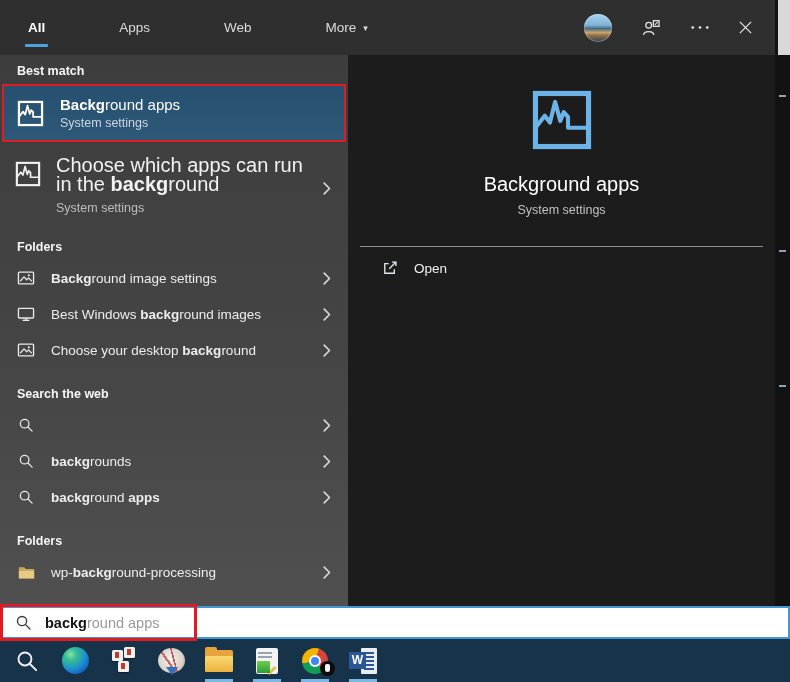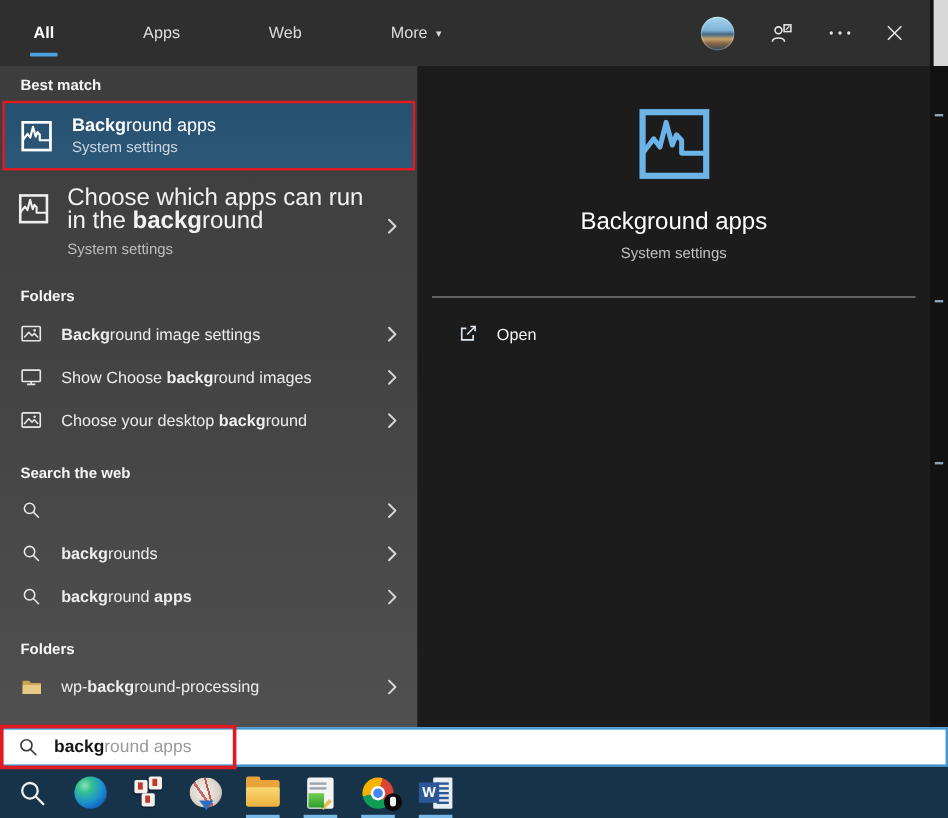--- a/index.html
+++ b/index.html
@@ -83,21 +83,21 @@
   .preview {
     position:absolute; left:348px; top:55px; width:427px; height:551px;
     background:#1c1c1c; z-index:2; text-align:center; color:#fff;
   }
   .hero { padding-top:34px; }
   .hero-icon { display:inline-block; color:#6cb4e8; }
   .hero-title { margin-top:18px; font-size:20px; font-weight:400; color:#ffffff; }
   .hero-sub { margin-top:7px; font-size:12.5px; color:#c0c0c0; }
   .separator { margin:29px 12px 0 12px; height:1px; background:#909090; }
   .open-row {
-    margin-top:15px; padding-left:33px; height:30px;
+    margin-top:6px; padding-left:33px; height:30px;
     display:flex; align-items:center; gap:15px;
     font-size:13.5px; color:#f2f2f2; cursor:pointer; text-align:left;
   }
   .open-row .o-icon { color:#dfe8f0; }
 
   
   .desktop-strip {
     position:absolute; left:775px; top:0; width:15px; height:639px;
     background:#121212; z-index:1;
   }
@@ -330,21 +330,21 @@
           <use href="#i-chev"></use>
         </svg>
       </span>
   </div>
   <div class="row">
     <span class="r-icon">
         <svg width="18" height="18">
           <use href="#i-monitor"></use>
         </svg>
       </span>
-    <span><span>Show Choose </span><span class="b">backg</span><span>round images</span></span>
+    <span><span>Best Windows </span><span class="b">backg</span><span>round images</span></span>
     <span class="chev">
         <svg width="8" height="13">
           <use href="#i-chev"></use>
         </svg>
       </span>
   </div>
   <div class="row">
     <span class="r-icon">
         <svg width="18" height="18">
           <use href="#i-picture"></use>

